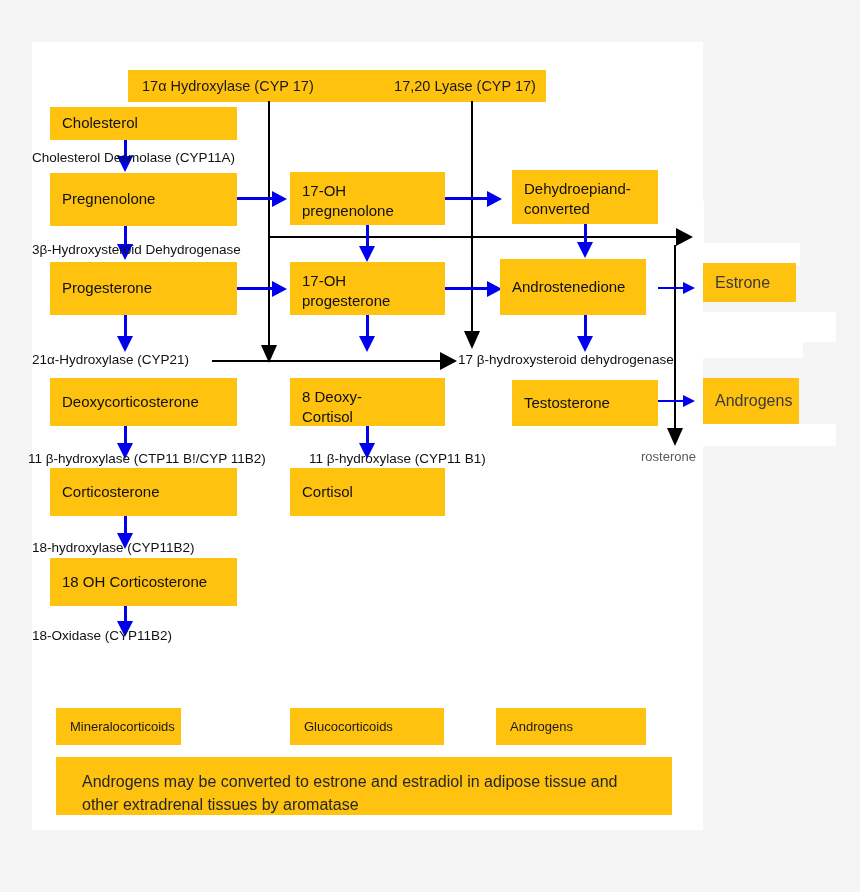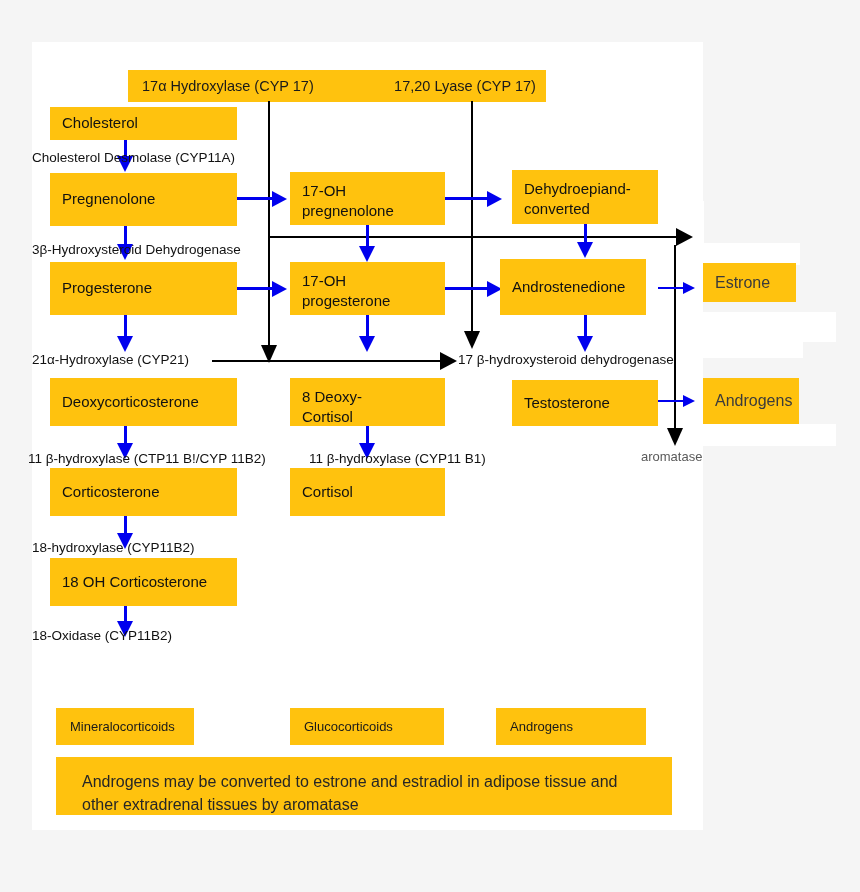--- a/index.html
+++ b/index.html
@@ -196,21 +196,21 @@
   <div class="box" style="left:512px;top:380px;width:146px;height:46px;">
     <span>Testosterone</span>
   </div>
   <div class="bhline thin" style="left:658px;top:400px;width:28px;"></div>
   <div class="ar right-bs" style="left:683px;top:395px;"></div>
 
   <div class="box alt" style="left:703px;top:378px;width:96px;height:46px;">
     <span>Androgens</span>
   </div>
 
-  <div class="lbl gray" style="left:641px;top:450px;">aromatase</div>
+  <div class="lbl gray" style="left:641px;top:450px;">rosterone</div>
 
   <div class="bvline" style="left:124px;top:426px;height:22px;"></div>
   <div class="ar down-b" style="left:117px;top:443px;"></div>
 
   <div class="bvline" style="left:366px;top:426px;height:22px;"></div>
   <div class="ar down-b" style="left:359px;top:443px;"></div>
 
   <div class="lbl" style="left:28px;top:452px;">11 β-hydroxylase (CTP11 B!/CYP 11B2)</div>
   <div class="lbl" style="left:302px;top:452px;margin-left:7px;">11 β-hydroxylase (CYP11 B1)</div>
 
@@ -229,21 +229,21 @@
   <div class="box" style="left:50px;top:558px;width:187px;height:48px;">
     <span>18 OH Corticosterone</span>
   </div>
 
   <div class="bvline" style="left:124px;top:606px;height:20px;"></div>
   <div class="ar down-b" style="left:117px;top:621px;"></div>
 
   <div class="lbl" style="left:32px;top:629px;">18-Oxidase (CYP11B2)</div>
 
 
-  <div class="cat" style="left:56px;top:708px;width:138px;height:37px;">
+  <div class="cat" style="left:56px;top:708px;width:125px;height:37px;">
     <span>Mineralocorticoids</span>
   </div>
   <div class="cat" style="left:290px;top:708px;width:154px;height:37px;">
     <span>Glucocorticoids</span>
   </div>
   <div class="cat" style="left:496px;top:708px;width:150px;height:37px;">
     <span>Androgens</span>
   </div>
 
   <div class="banner-note" style="left:56px;top:757px;width:616px;height:58px;">

